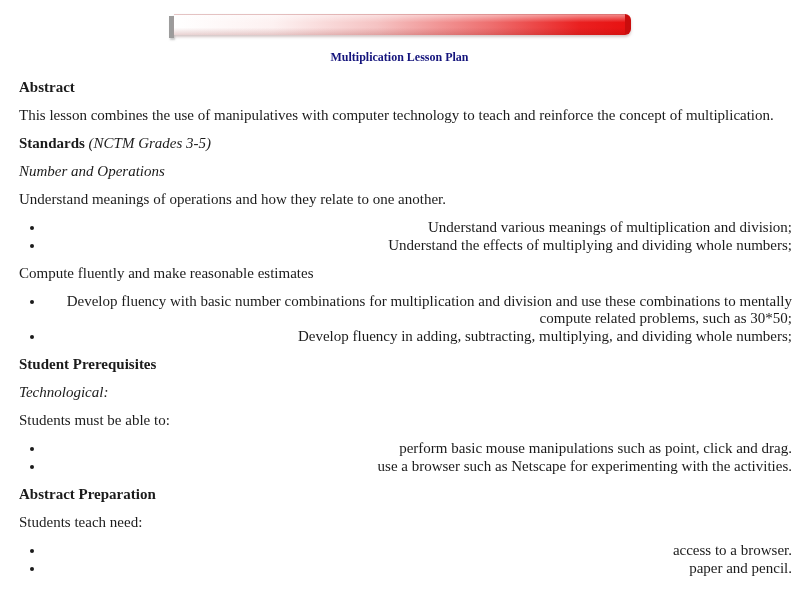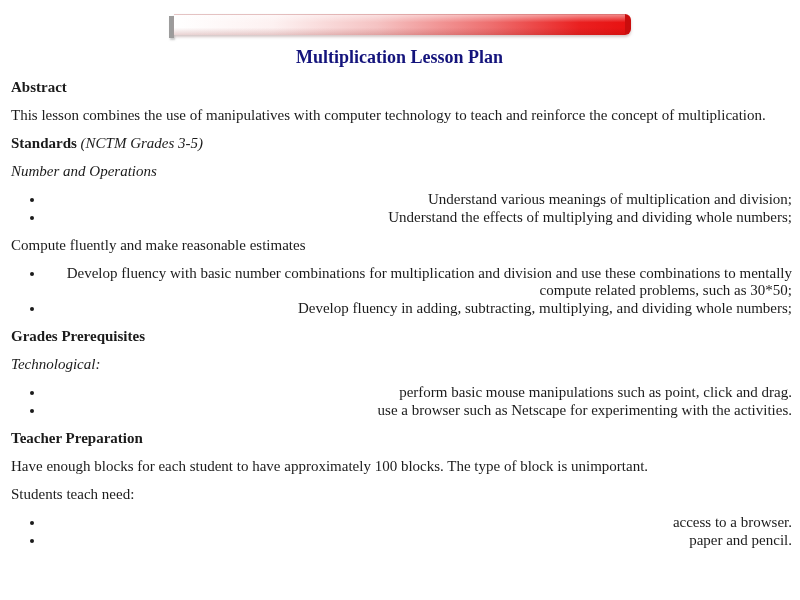--- a/index.html
+++ b/index.html
@@ -39,26 +39,26 @@
     position: absolute;
     left: 0; top: 2px;
     width: 5px; height: 22px;
     background: #9c9c9c;
     box-shadow: 1px 2px 2px rgba(150,150,150,0.5);
   }
   
   .doc-title {
     text-align: center;
     font-weight: bold;
-    font-size: 18px;
+    font-size: 12px;
     line-height: 20px;
     margin: 9px 0 12px;
   }
   
-  p { margin: 11px 4px; }
+  p { margin: 11px 12px; }
   p.heading { font-weight: bold; }
   .ital { font-style: italic; }
   ul {
     margin: 10px 0;
     padding-left: 38px;
     text-align: right;
   }
   li { margin: 0 0 1px 0; }
   .head-note { font-weight: normal; font-style: italic; text-align: center; }
 </style>
@@ -77,46 +77,47 @@
   <p class="heading">Abstract</p>
   <p>This lesson combines the use of manipulatives with computer technology to teach and reinforce the concept of multiplication.</p>
 
   <p class="heading">
     <span>Standards</span>
     <span class="head-note">(NCTM Grades 3-5)</span>
   </p>
 
   <p class="ital">Number and Operations</p>
 
+  <p>Understand meanings of operations and how they relate to one another.</p>
 
   <ul>
     <li>Understand various meanings of multiplication and division;</li>
     <li>Understand the effects of multiplying and dividing whole numbers;</li>
   </ul>
 
   <p>Compute fluently and make reasonable estimates</p>
 
   <ul>
     <li>Develop fluency with basic number combinations for multiplication and division and use these combinations to mentally compute related problems, such as 30*50;</li>
     <li>Develop fluency in adding, subtracting, multiplying, and dividing whole numbers;</li>
   </ul>
 
-  <p class="heading">Grades Prerequisites</p>
+  <p class="heading">Student Prerequisites</p>
 
   <p class="ital">Technological:</p>
 
+  <p>Students must be able to:</p>
 
   <ul>
     <li>perform basic mouse manipulations such as point, click and drag.</li>
     <li>use a browser such as Netscape for experimenting with the activities.</li>
   </ul>
 
-  <p class="heading">Teacher Preparation</p>
+  <p class="heading">Abstract Preparation</p>
 
-  <p>Have enough blocks for each student to have approximately 100 blocks. The type of block is unimportant.</p>
 
   <p>Students teach need:</p>
 
   <ul>
     <li>access to a browser.</li>
     <li>paper and pencil.</li>
   </ul>
 
 </div>
 

